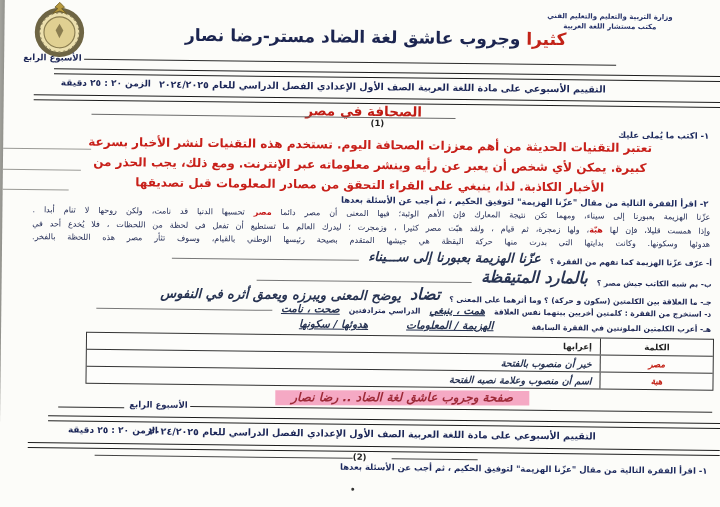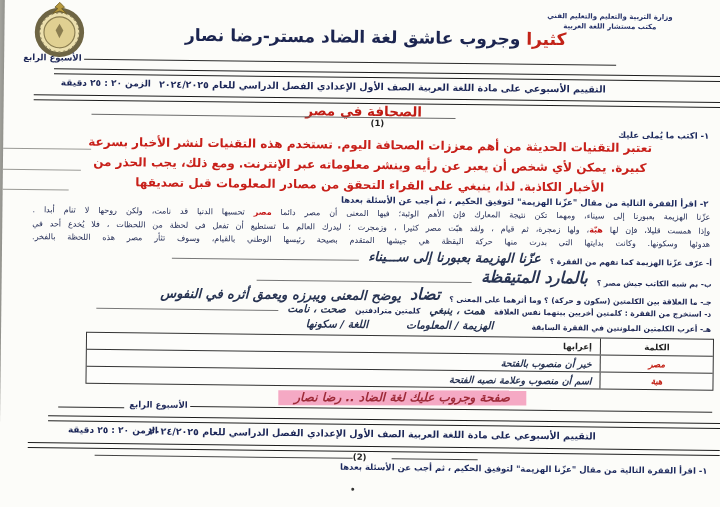--- a/index.html
+++ b/index.html
@@ -36,21 +36,21 @@
   .passage{position:absolute;left:30px;right:12px;direction:rtl;color:#252e57;
            font-size:8px;line-height:13.5px;word-spacing:3px;}
   .passage .pline{text-align:justify;text-align-last:justify;}
   .red-word{color:#c41414;font-weight:bold;}
 
   .qrow{position:absolute;display:flex;direction:rtl;align-items:flex-end;gap:9px;}
   .qt{font-size:7.6px;font-weight:bold;color:#222b58;white-space:nowrap;}
   .hw{font-style:italic;color:#273352;white-space:nowrap;font-weight:bold;}
   .hw-xl{font-size:13px;}
   .hw-lg{font-size:16px;}
-  .hw-md{font-size:10.5px;}
+  .hw-md{font-size:10.5px;text-decoration:underline;}
   .fill-line{flex:1;border-bottom:1px solid #777;height:1px;margin-bottom:3px;}
 
   
   .etable{position:absolute;left:85px;right:7px;top:335px;border:1.3px solid #333;direction:rtl;background:#fdfdfb;}
   .trow{display:flex;direction:rtl;border-bottom:1px solid #333;height:16px;align-items:center;}
   .trow:last-child{border-bottom:none;}
   .tcell-word{width:112px;border-left:1px solid #333;height:100%;display:flex;align-items:center;
               justify-content:center;font-size:8.5px;font-weight:bold;color:#222;}
   .tcell-word.rw{color:#c22015;font-style:italic;}
   .tcell-ans{flex:1;padding-right:8px;font-size:9.5px;display:flex;align-items:center;}
@@ -141,48 +141,48 @@
 
       <div class="qrow" style="top:284px;left:42px;right:10px;">
         <span class="qt">جـ- ما العلاقة بين الكلمتين (سكون و حركة) ؟ وما أثرهما على المعنى ؟</span>
         <span class="hw hw-lg">تضاد</span>
         <span class="hw hw-xl">يوضح المعنى ويبرزه ويعمق أثره في النفوس</span>
       </div>
 
       <div class="qrow" style="top:303px;left:95px;right:10px;">
         <span class="qt">د- استخرج من الفقرة : كلمتين أخريين بينهما نفس العلاقة</span>
         <span class="hw hw-md">همت ، ينبغي</span>
-        <span class="qt">كلمتين مترادفتين</span>
+        <span class="qt">الدراسي مترادفتين</span>
         <span class="hw hw-md">صحت ، نامت</span>
         <span class="fill-line"></span>
       </div>
 
       <div class="qrow" style="top:318px;left:105px;right:10px;gap:38px;">
         <span class="qt">هـ- أعرب الكلمتين الملونتين في الفقرة السابقة</span>
         <span class="hw hw-md">الهزيمة / المعلومات</span>
-        <span class="hw hw-md">اللغة / سكونها</span>
+        <span class="hw hw-md">هدوئها / سكونها</span>
       </div>
 
       <div class="etable">
         <div class="trow thead">
           <div class="tcell-word">الكلمة</div>
           <div class="tcell-ans">إعرابها</div>
         </div>
         <div class="trow">
           <div class="tcell-word rw">مصر</div>
           <div class="tcell-ans hw">خبر أن منصوب بالفتحة</div>
         </div>
         <div class="trow">
           <div class="tcell-word rw">هبة</div>
           <div class="tcell-ans hw">اسم أن منصوب وعلامة نصبه الفتحة</div>
         </div>
       </div>
 
       <div class="stamp-wrap">
-        <span class="stamp">صفحة وجروب عليك لغة الضاد .. رضا نصار</span>
+        <span class="stamp">صفحة وجروب عاشق لغة الضاد .. رضا نصار</span>
       </div>
 
       <div class="faint-line" style="left:58px;width:66px;top:410px;border-top:1.4px solid #2a2a2a;"></div>
       <div class="weekrow" style="left:126px;right:8px;top:402px;">
         <span class="wl">الأسبوع الرابع</span>
         <span class="ln"></span>
       </div>
 
       <div class="rule2" style="left:48px;right:0;top:419px;"></div>
 

